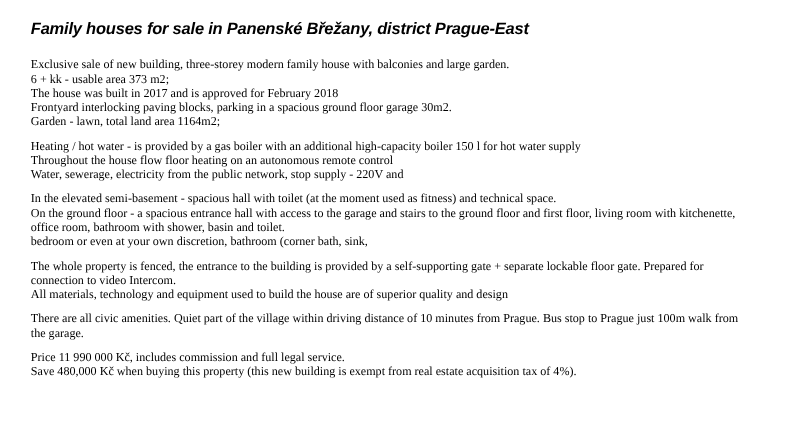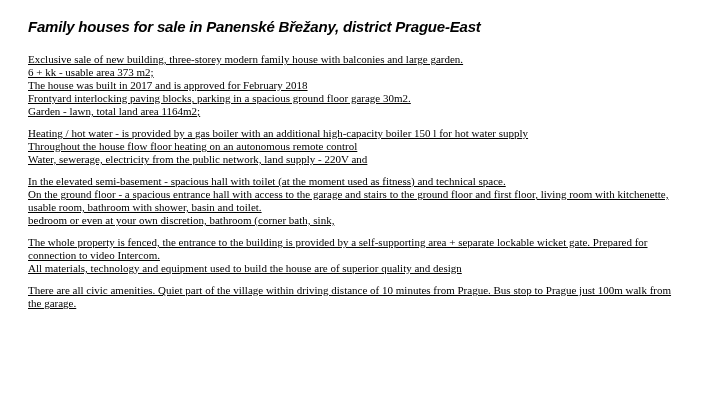--- a/index.html
+++ b/index.html
@@ -27,56 +27,59 @@
     margin: 0 0 18px 0;
     white-space: nowrap;
   }
   .para {
     margin: 0 0 9px 0;
   }
   .line {
     font-size: 11px;
     line-height: 13px;
     white-space: nowrap;
-    text-decoration: underline;
   }
 </style>
 </head>
 <body>
 
 <div class="page">
 
   <h1 class="title">Family houses for sale in Panenské Břežany, district Prague-East</h1>
 
   <div class="para">
     <div class="line">Exclusive sale of new building, three-storey modern family house with balconies and large garden.</div>
     <div class="line">6 + kk - usable area 373 m2;</div>
     <div class="line">The house was built in 2017 and is approved for February 2018</div>
     <div class="line">Frontyard interlocking paving blocks, parking in a spacious ground floor garage 30m2.</div>
     <div class="line">Garden - lawn, total land area 1164m2;</div>
   </div>
 
   <div class="para">
     <div class="line">Heating / hot water - is provided by a gas boiler with an additional high-capacity boiler 150 l for hot water supply</div>
     <div class="line">Throughout the house flow floor heating on an autonomous remote control</div>
-    <div class="line">Water, sewerage, electricity from the public network, land supply - 220V and</div>
+    <div class="line">Water, sewerage, electricity from the public network, stop supply - 220V and</div>
   </div>
 
   <div class="para">
     <div class="line">In the elevated semi-basement - spacious hall with toilet (at the moment used as fitness) and technical space.</div>
     <div class="line">On the ground floor - a spacious entrance hall with access to the garage and stairs to the ground floor and first floor, living room with kitchenette,</div>
-    <div class="line">usable room, bathroom with shower, basin and toilet.</div>
+    <div class="line">office room, bathroom with shower, basin and toilet.</div>
     <div class="line">bedroom or even at your own discretion, bathroom (corner bath, sink,</div>
   </div>
 
   <div class="para">
-    <div class="line">The whole property is fenced, the entrance to the building is provided by a self-supporting area + separate lockable wicket gate. Prepared for</div>
+    <div class="line">The whole property is fenced, the entrance to the building is provided by a self-supporting gate + separate lockable floor gate. Prepared for</div>
     <div class="line">connection to video Intercom.</div>
     <div class="line">All materials, technology and equipment used to build the house are of superior quality and design</div>
   </div>
 
   <div class="para">
     <div class="line">There are all civic amenities. Quiet part of the village within driving distance of 10 minutes from Prague. Bus stop to Prague just 100m walk from</div>
     <div class="line">the garage.</div>
   </div>
 
+  <div class="para">
+    <div class="line">Price 11 990 000 Kč, includes commission and full legal service.</div>
+    <div class="line">Save 480,000 Kč when buying this property (this new building is exempt from real estate acquisition tax of 4%).</div>
+  </div>
 
 </div>
 
 </body></html>

